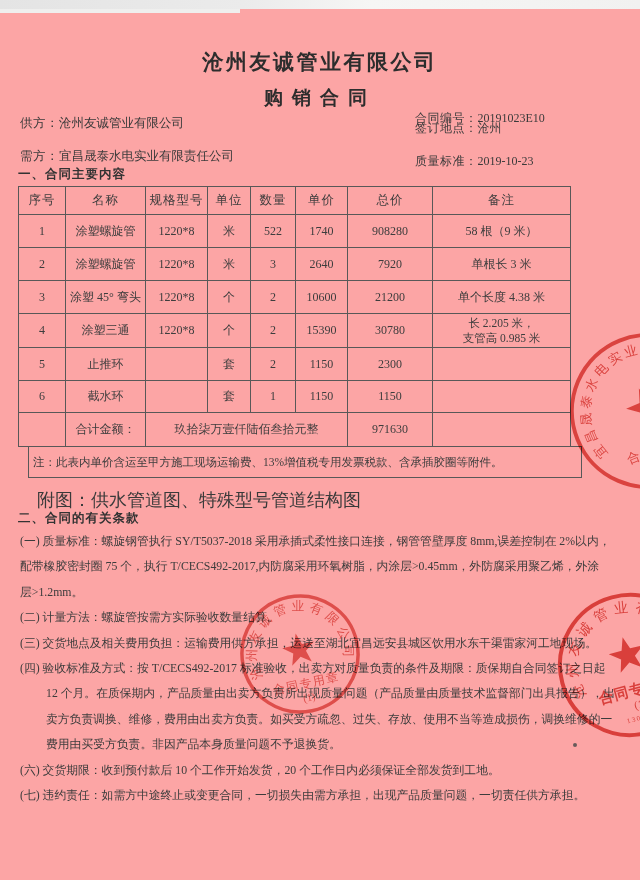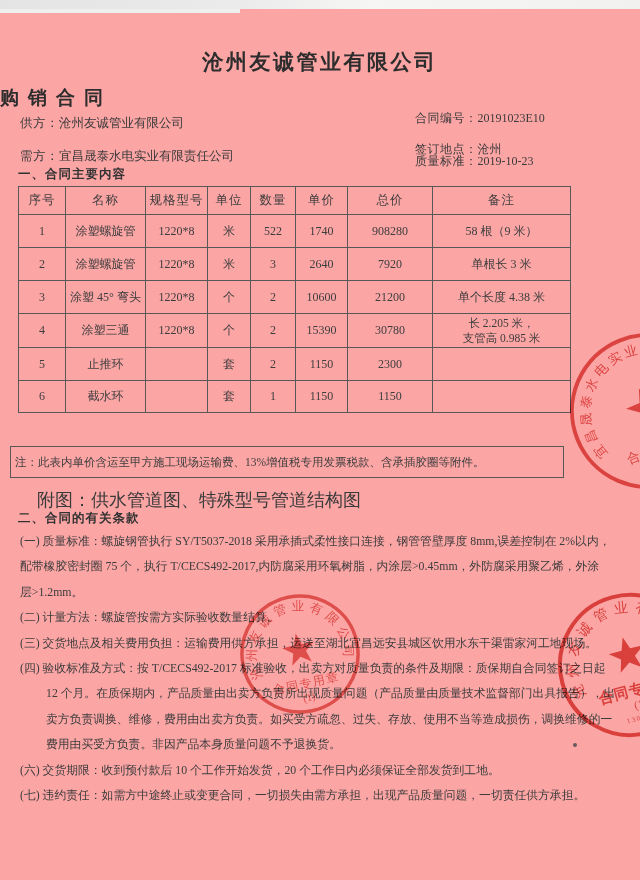--- a/index.html
+++ b/index.html
@@ -13,45 +13,45 @@
     position:absolute; top:0; left:0; width:640px; height:9px;
     background:linear-gradient(to right,#e4e4e4 0%,#ebebeb 38%,#f6f6f5 58%,#f1f1f0 100%);
   }
   .scan-strip2 { position:absolute; top:9px; left:0; width:240px; height:4px; background:#efefee; }
 
   .company-title {
     position:absolute; top:48px; left:0; width:100%; text-align:center;
     font-size:21px; letter-spacing:2.5px; font-weight:600; color:#2d2d2d;
   }
   .doc-title {
-    position:absolute; top:85px; left:0; width:100%; 
+    position:absolute; top:85px; left:0; width:100%; text-align:center;
     font-size:19px; letter-spacing:9px; font-weight:600; color:#2d2d2d;
   }
   .line { position:absolute; white-space:nowrap; }
   .supplier-line { top:115px; left:20px; font-size:12.5px; }
   .buyer-line    { top:148px; left:20px; font-size:12.5px; }
   .meta-1 { top:110px; left:415px; font-size:12px; }
-  .meta-2 { top:141px; left:415px; font-size:12px; }
+  .meta-2 { top:120px; left:415px; font-size:12px; }
   .meta-3 { top:153px; left:415px; font-size:12px; }
   .label { letter-spacing:0.5px; }
   .sec-heading { position:absolute; font-size:12.5px; font-weight:600; letter-spacing:1px; color:#333; white-space:nowrap; }
   .sec1 { top:166px; left:18px;text-align:right; }
   .sec2 { top:510px; left:18px; }
 
   table.main {
     position:absolute; top:186px; left:18px; width:552px;
     border-collapse:collapse; table-layout:fixed;
     font-size:12px; text-align:center; color:#3d3d3d;
   }
   table.main th, table.main td { border:1px solid #585858; font-weight:normal; padding:0; overflow:hidden; }
   table.main th { font-size:12.5px; letter-spacing:1px; }
   .remark2 { font-size:11.5px; line-height:1.3; }
 
   .note-box {
-    position:absolute; top:446px; left:10px; width:548px; height:30px;
+    position:absolute; top:446px; left:28px; width:548px; height:30px;
     border:1px solid #585858; font-size:11.5px; line-height:30px;
     padding-left:4px; white-space:nowrap; color:#3d3d3d;
   }
   .attach-line { top:488px; left:20px; font-size:18px;margin-left:17px; }
   .clauses { position:absolute; top:529px; left:20px; width:618px; font-size:11.8px; color:#3c3c3c; }
   .clause-line { height:25.4px; line-height:25.4px; white-space:nowrap; }
   .clause-line.indent { padding-left:26px; }
 
   .stamp { position:absolute; mix-blend-mode:multiply; }
   .stamp svg { display:block; }
@@ -169,20 +169,27 @@
     <tr style="height:32px">
       <td>6</td>
       <td>截水环</td>
       <td></td>
       <td>套</td>
       <td>1</td>
       <td>1150</td>
       <td>1150</td>
       <td></td>
     </tr>
+    <tr style="height:34px">
+      <td></td>
+      <td>合计金额：</td>
+      <td colspan="4">玖拾柒万壹仟陆佰叁拾元整</td>
+      <td>971630</td>
+      <td></td>
+    </tr>
   </tbody>
     </table>
 
   <div class="note-box">注：此表内单价含运至甲方施工现场运输费、13%增值税专用发票税款、含承插胶圈等附件。</div>
 
   <div class="line attach-line">附图：供水管道图、特殊型号管道结构图</div>
   <div class="sec-heading sec2">二、合同的有关条款</div>
 
   <div class="clauses">
     <div class="clause-line">(一) 质量标准：螺旋钢管执行 SY/T5037-2018 采用承插式柔性接口连接，钢管管壁厚度 8mm,误差控制在 2%以内，</div>

